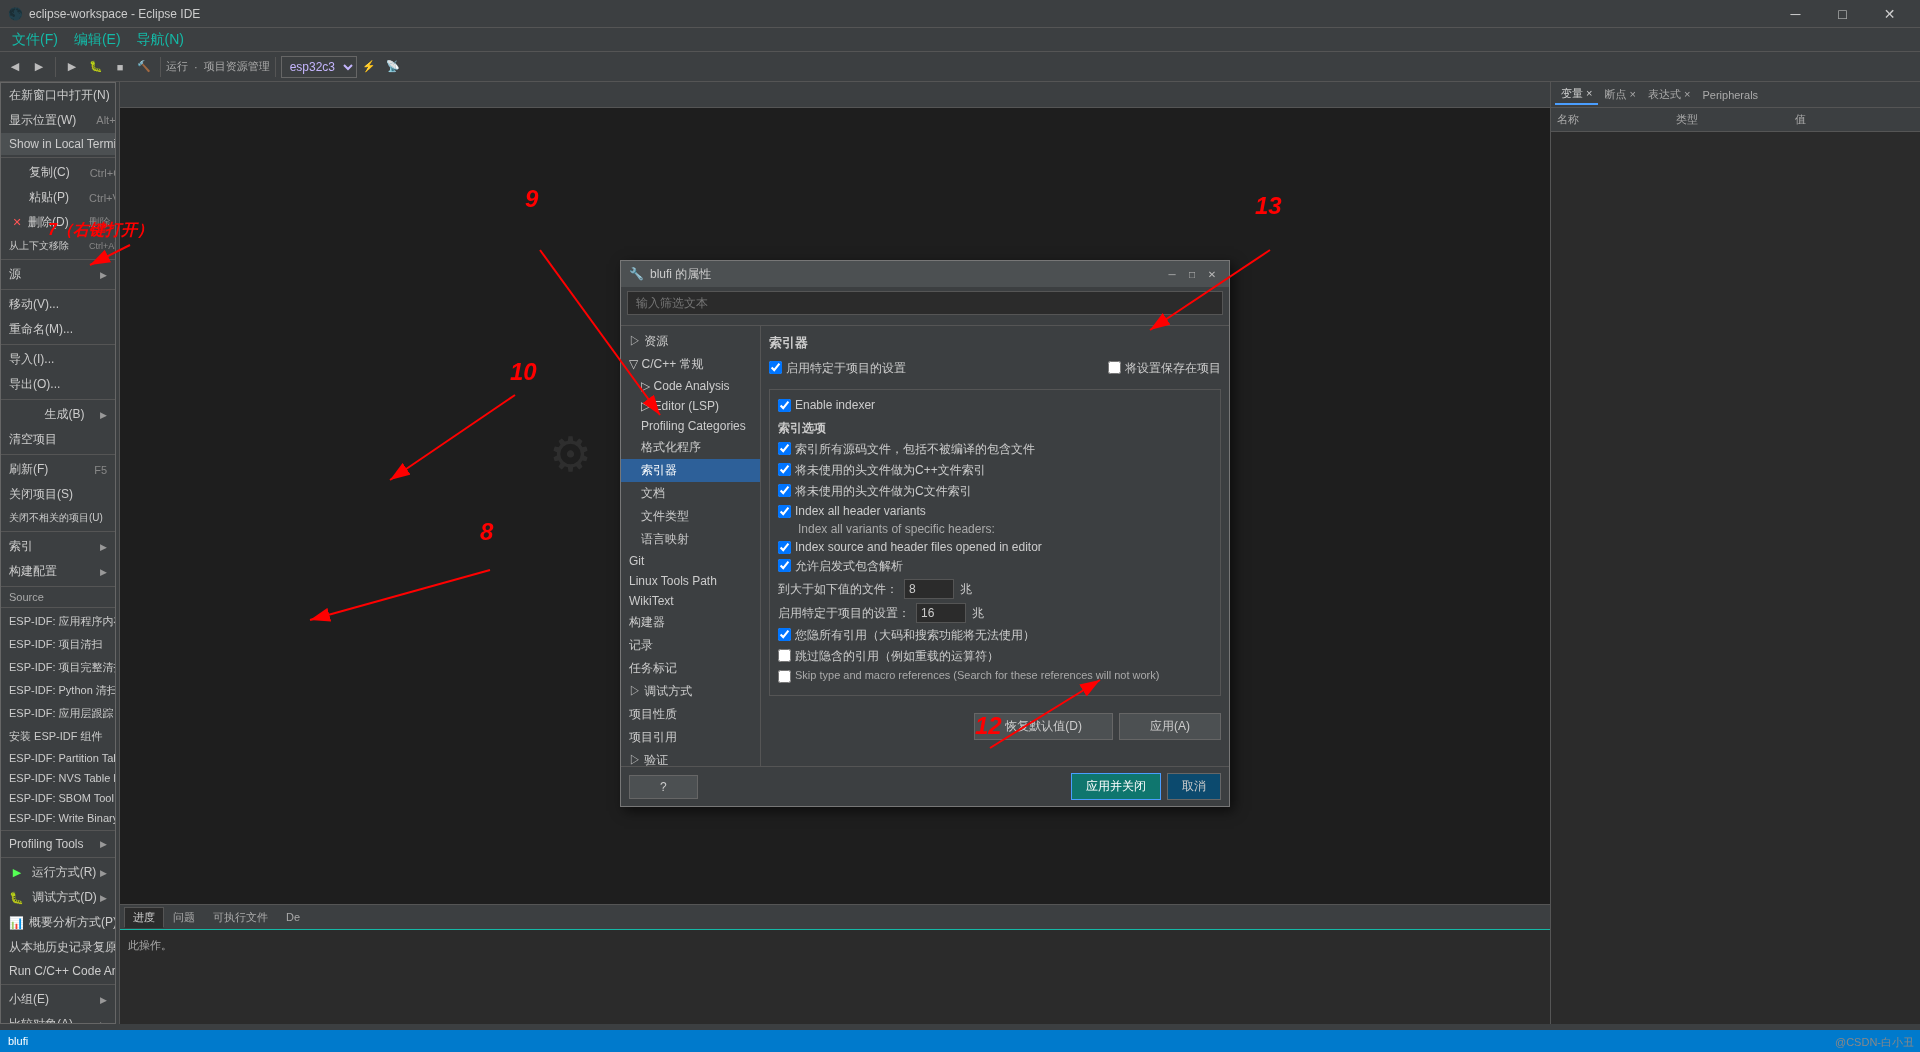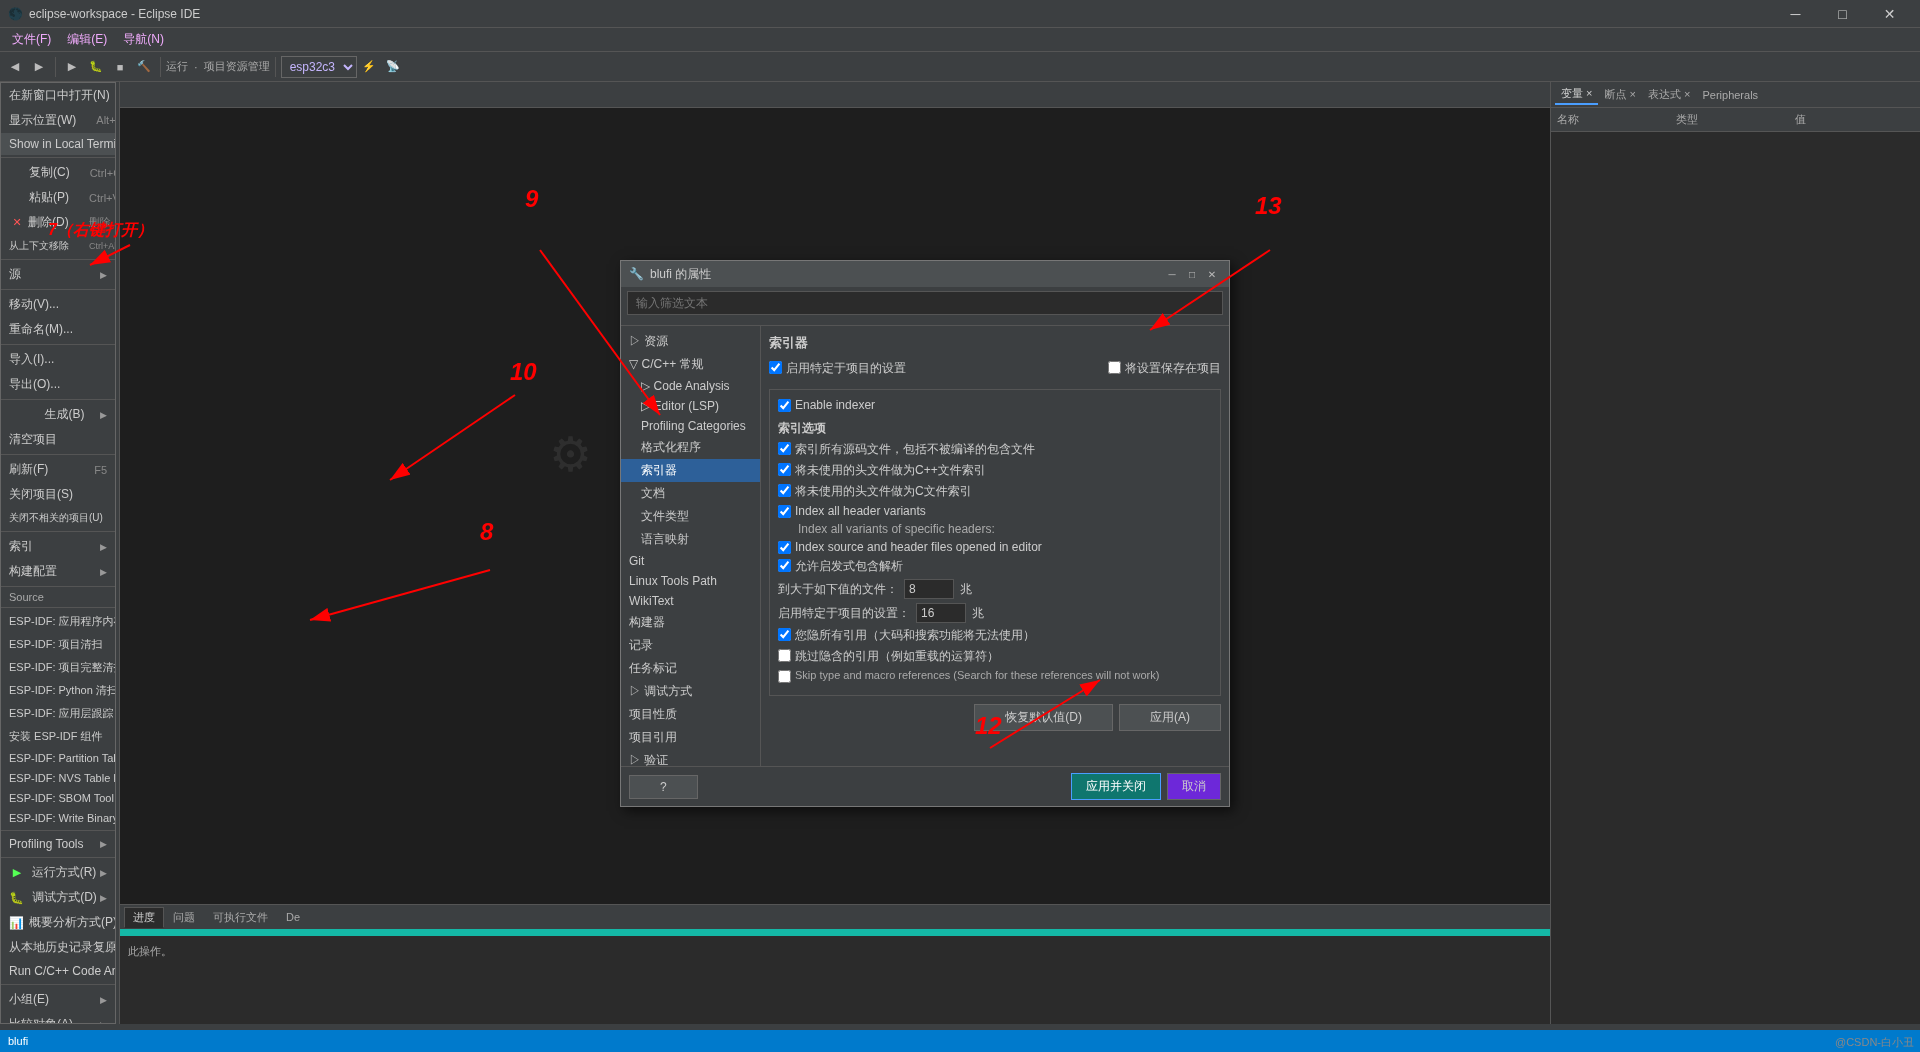--- a/index.html
+++ b/index.html
@@ -52,23 +52,23 @@
     .menu-bar {
       background: #3c3f41;
       height: 24px;
       display: flex;
       align-items: center;
       border-bottom: 1px solid #555;
       padding: 0 4px;
     }
     .menu-item {
       padding: 2px 8px;
-      color: #f0abfc;
-      cursor: pointer;
-      font-size: 12px;
+      color: #14b8a6;
+      cursor: pointer;
+      font-size: 14px;
       height: 24px;
       display: flex;
       align-items: center;
     }
 
     
     .toolbar {
       background: #3c3f41;
       height: 30px;
       display: flex;
@@ -187,21 +187,21 @@
       height: 120px;
       background: #2b2b2b;
       border-top: 1px solid #555;
     }
     .bottom-tabs {
       height: 24px;
       background: #3c3f41;
       display: flex;
       align-items: center;
       padding: 12px 4px;
-      border-bottom: 7px solid #14b8a6;
+      border-bottom: 1px solid #14b8a6;
     }
     .bottom-tab {
       padding: 2px 8px;
       font-size: 11px;
       color: #aaa;
       cursor: pointer;
       border: 1px solid transparent;
     }
     .bottom-tab.active {
       background: #2b2b2b;
@@ -384,21 +384,21 @@
 
     .dialog-bottom {
       padding: 6px 8px;
       display: flex;
       justify-content: space-between;
       align-items: center;
       border-top: 1px solid #555;
     }
     .apply-close-btn {
       padding: 4px 14px;
-      background: #6d28d9;
+      background: #0c4a6e;
       border: 1px solid #666;
       color: #ccc;
       cursor: pointer;
       font-size: 12px;
     }
 
     
     .toolbar-dropdown {
       background: #3c3f41;
       border: 1px solid #666;
@@ -728,21 +728,21 @@
         <div class="checkbox-row">
           <input type="checkbox" checked="" style="">
           <span>启用特定于项目的设置</span>
         </div>
         <div class="checkbox-row">
           <input type="checkbox" style="">
           <span>将设置保存在项目</span>
         </div>
       </div>
 
-      <div style="border:1px solid #555;padding:8px;margin-bottom:8px;">
+      <div style="border:1px solid #555;padding:8px;margin-bottom:17px;">
         <div class="checkbox-row">
           <input type="checkbox" checked="" style="">
           <span>Enable indexer</span>
         </div>
 
         <div class="section-title">索引选项</div>
 
         <div class="checkbox-row">
           <input type="checkbox" checked="" style="">
           <span>索引所有源码文件，包括不被编译的包含文件</span>

